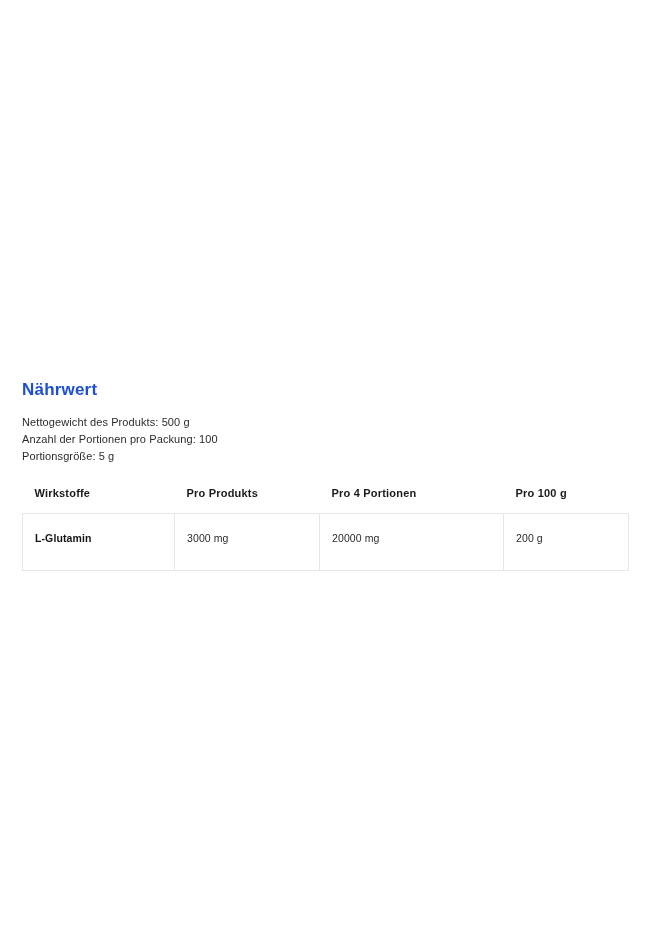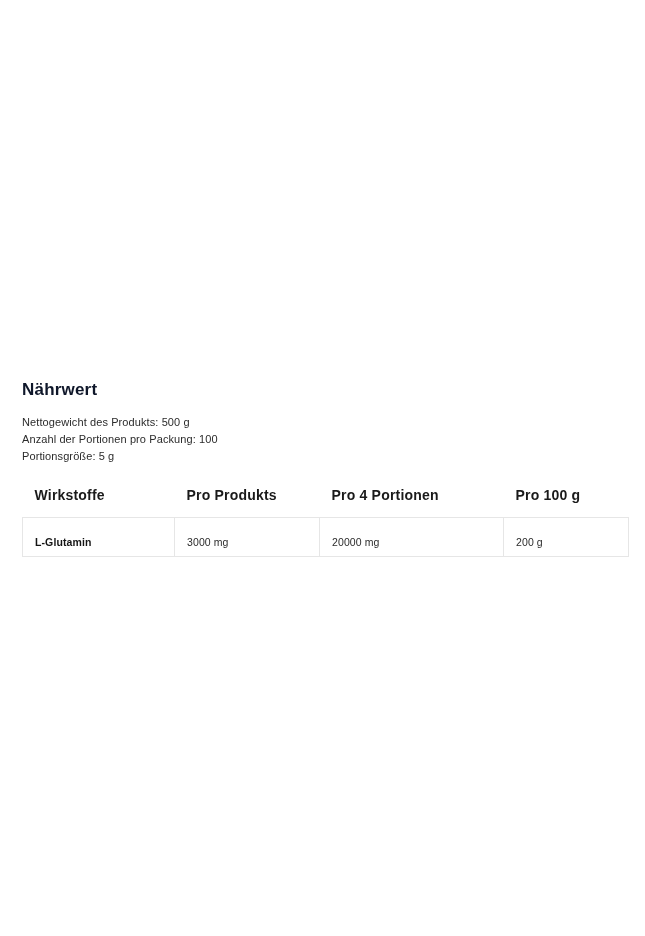--- a/index.html
+++ b/index.html
@@ -20,21 +20,21 @@
     position: absolute;
     left: 22px;
     top: 380px;
     width: 608px;
   }
 
   .panel-title {
     font-size: 17px;
     font-weight: bold;
     letter-spacing: 0.2px;
-    color: #0f172a;
+    color: #1d4ed8;
     margin: 0 0 14px 0;
     line-height: 1.2;
   }
 
   .meta-list {
     margin: 0 0 22px 0;
     padding: 0;
     list-style: none;
   }
   .meta-list li {
@@ -45,34 +45,34 @@
   }
 
   table.nutrition-table {
     border-collapse: collapse;
     width: 606px;
     table-layout: fixed;
   }
 
   table.nutrition-table th {
     text-align: left;
-    font-size: 14px;
+    font-size: 11px;
     font-weight: bold;
     color: #1a1a1a;
     letter-spacing: 0.2px;
     padding: 0 0 14px 12px;
     border: none;
     vertical-align: bottom;
   }
 
   table.nutrition-table td {
     font-size: 10.5px;
     color: #2b2b2b;
     letter-spacing: 0.1px;
-    padding: 15px 0 5px 12px;
+    padding: 15px 0 23px 12px;
     border: 1px solid #e6e6e6;
     vertical-align: middle;
     height: 18px;
     margin-left: 24px;
   }
 
   table.nutrition-table td.substance {
     font-weight: bold;
     color: #141414;
   }

